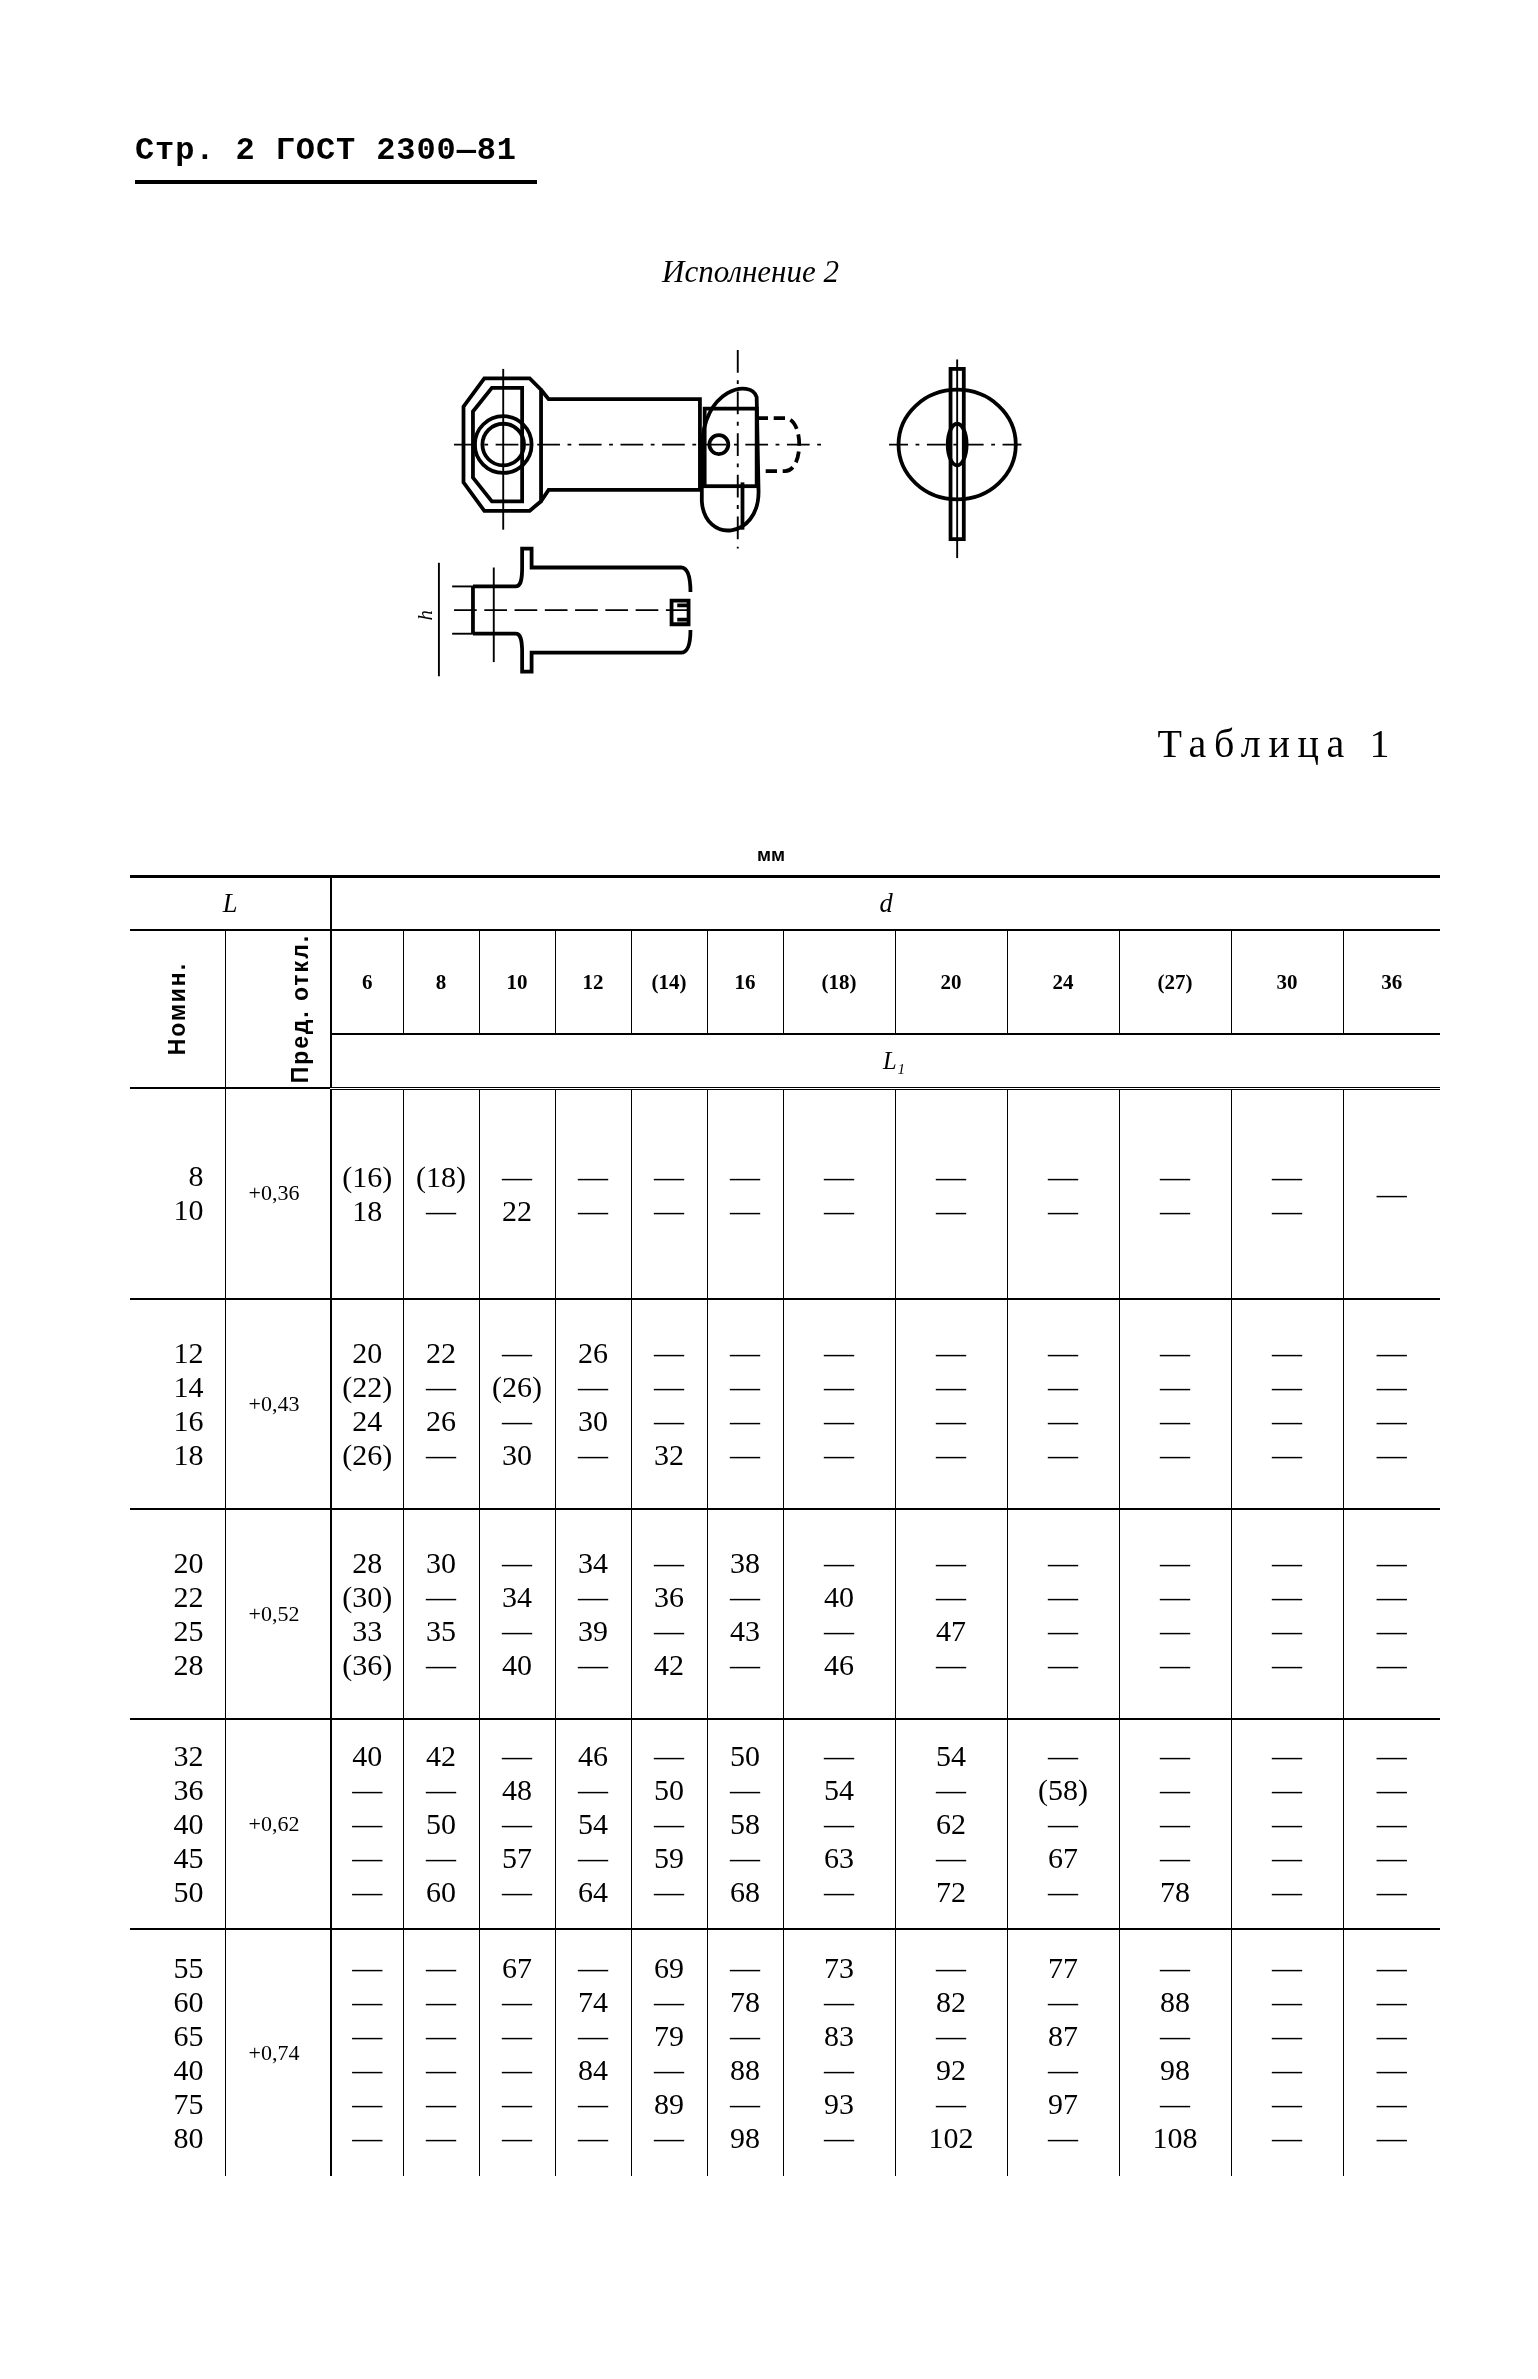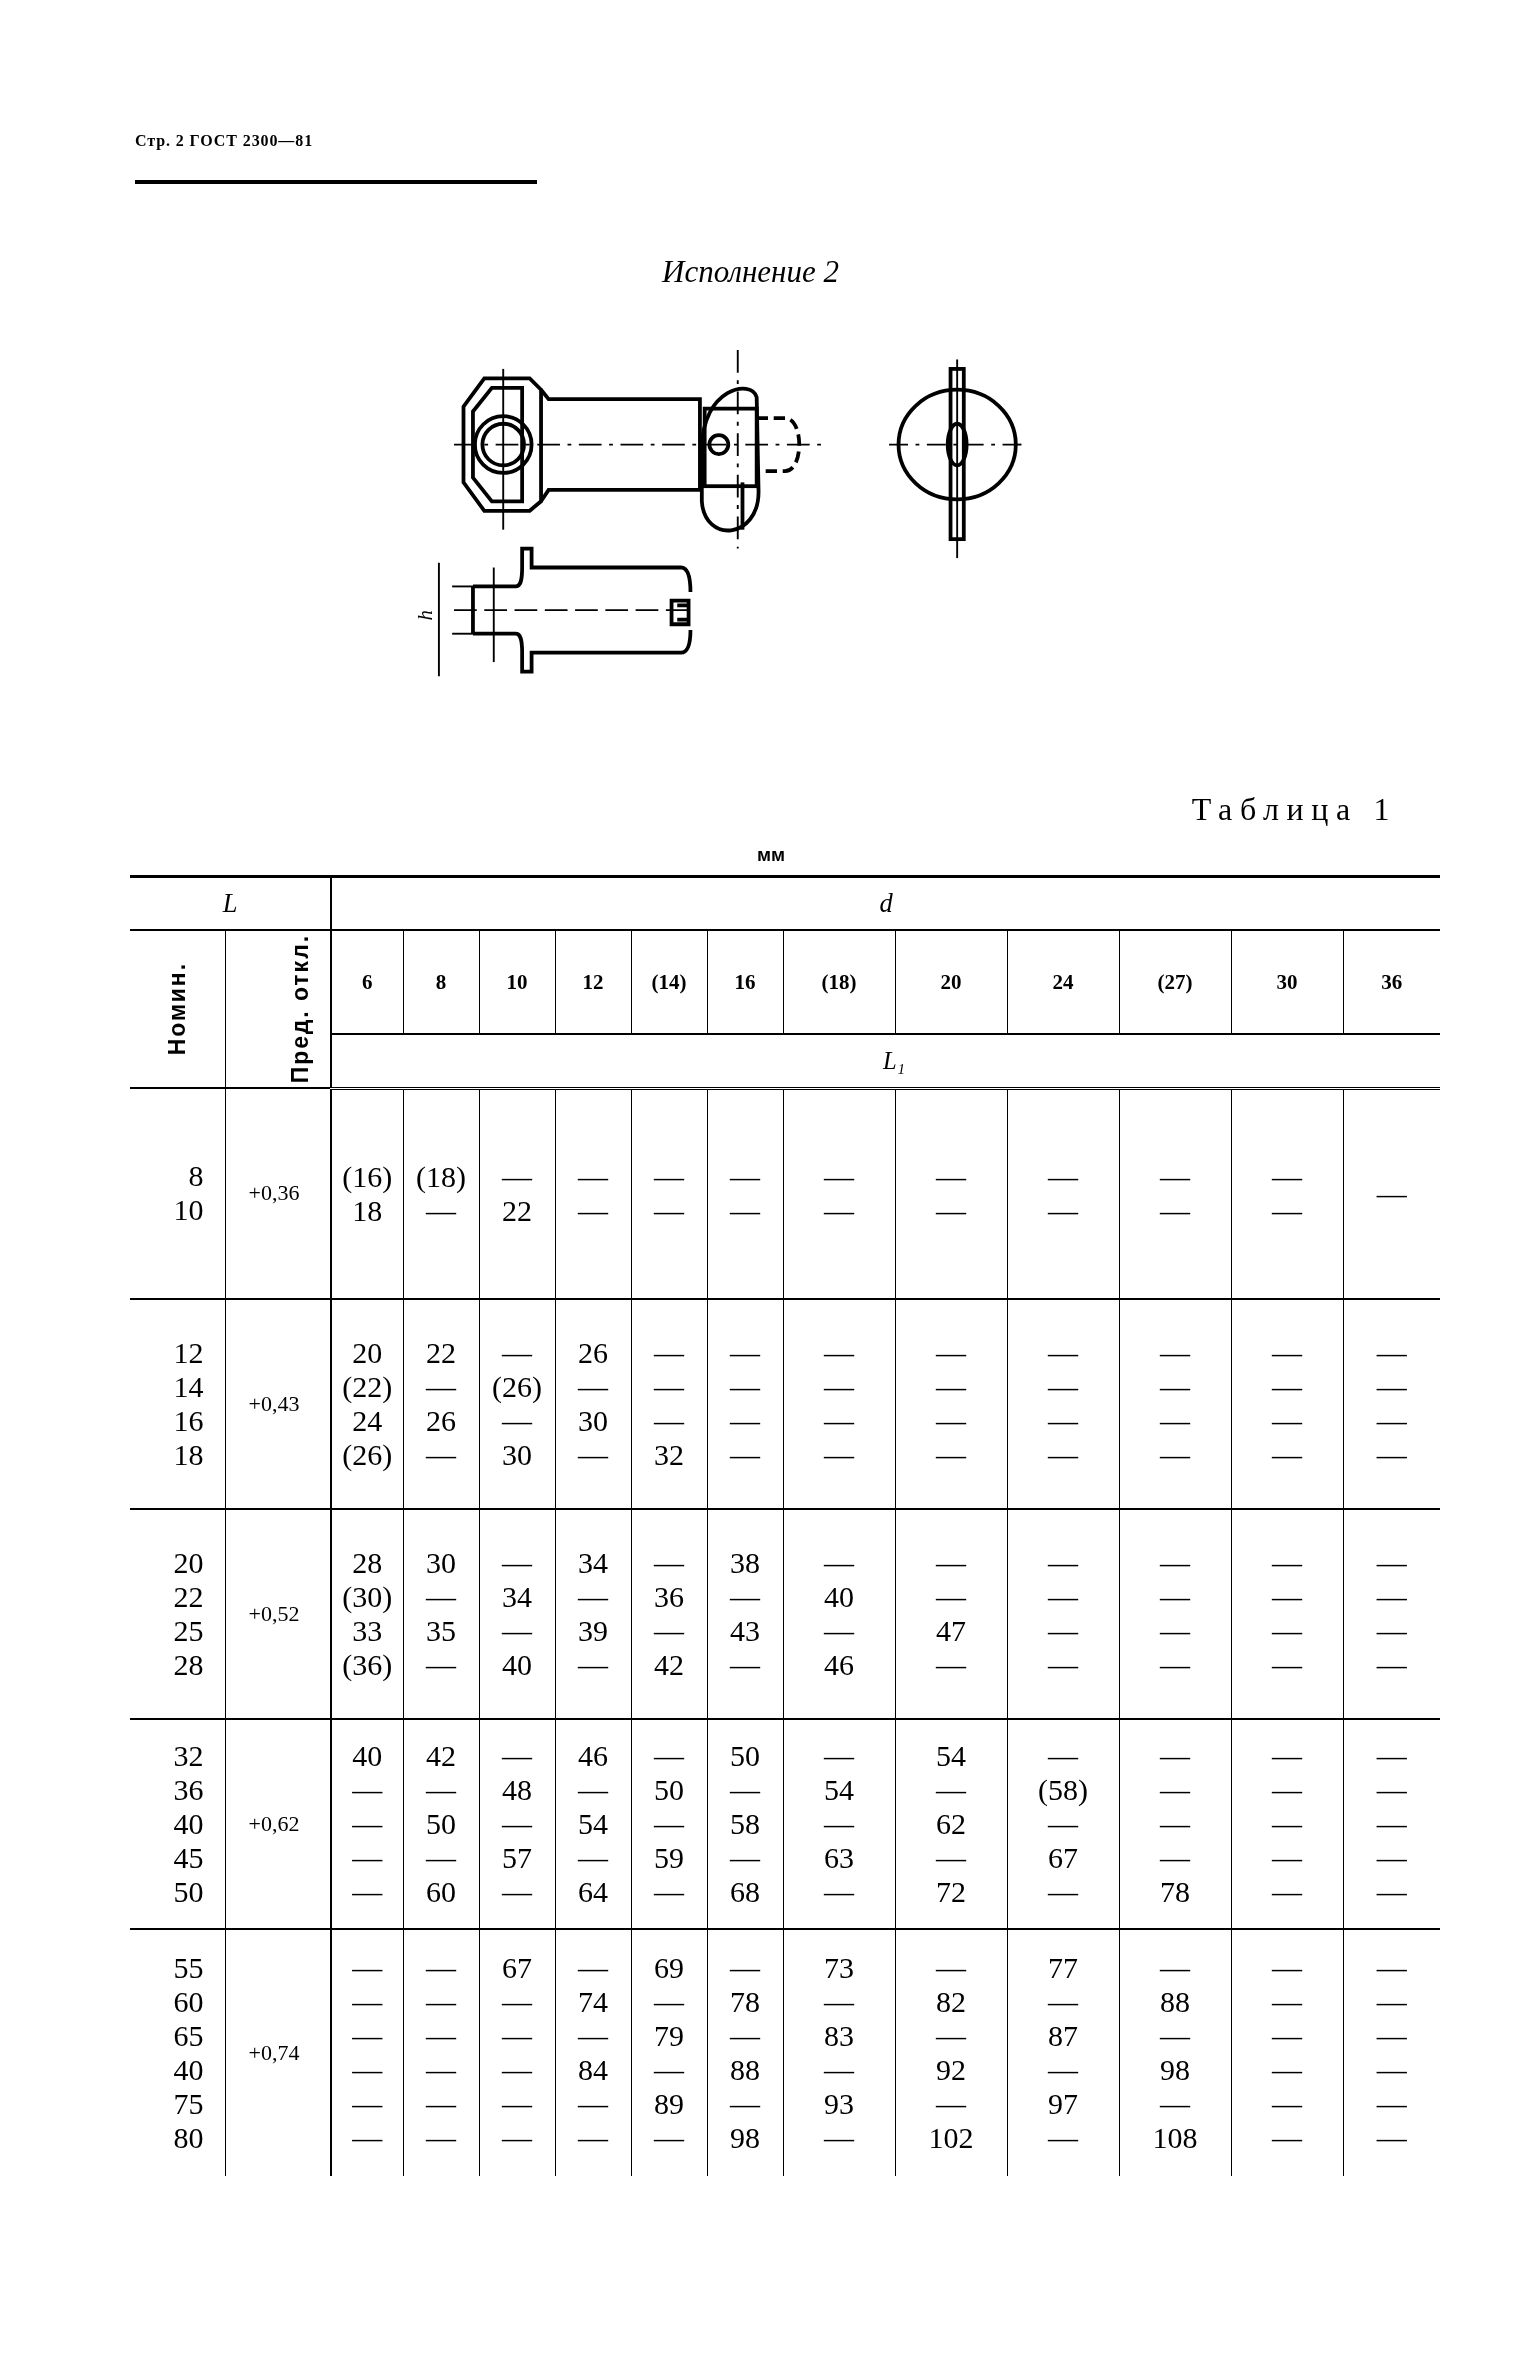--- a/index.html
+++ b/index.html
@@ -1,22 +1,22 @@
 <!DOCTYPE html>
 <html style="font-size:15px"><head>
 <meta charset="utf-8">
 <style>
   html, body { margin: 0; padding: 0; background: #ffffff; }
   body { width: 1539px; height: 2379px; position: relative; overflow: hidden; color: #000; font-family: "Liberation Serif", serif; }
   .header { position: absolute; left: 135px; top: 132px; }
-  .header-title { font-family: Liberation Serif, serif; font-weight: bold; font-size: 16px; letter-spacing: 0.9px; }
+  .header-title { font-family: Liberation Mono, monospace; font-weight: bold; font-size: 32px; letter-spacing: 0.9px; }
   .header-rule { position: absolute; left: 135px; top: 180px; width: 402px; height: 3.8px; background: #000; }
   .variant { position: absolute; left: 0; width: 1501px; top: 254px; text-align: center; font-family: "Liberation Serif", serif; font-style: italic; font-size: 31px; }
   .drawing { position: absolute; left: 416px; top: 350px; width: 757px; height: 331px; }
-  .table-label { position: absolute; right: 142px; top: 791px; font-size: 32px; letter-spacing: 7.6px; }
+  .table-label { position: absolute; right: 142px; top: 720px; font-size: 40px; letter-spacing: 7.6px; }
   .units { position: absolute; left: 757px; top: 844px; font-family: "Liberation Sans", sans-serif; font-weight: bold; font-size: 19px; }
   .tbl-wrap { position: absolute; left: 130px; top: 875px; width: 1306px; }
   table { border-collapse: collapse; width: 1306px; table-layout: fixed; }
   th, td { padding: 0; text-align: center; vertical-align: middle; }
   .top-rule { border-top: 3.8px solid #000; }
   th { font-weight: normal; font-family: "Liberation Serif", serif; }
   th.lbl { font-style: italic; font-size: 26.5px; height: 51px; border-bottom: 2.8px solid #000; }
   th.d-head { border-left: 2.8px solid #000; }
   th.rot { height: 156px; border-bottom: 2.8px double #000; border-left: 0; position: relative; }
   th.rot .rot-text { display: inline-block; transform: rotate(-90deg); white-space: nowrap; font-family: "Liberation Sans", sans-serif; font-weight: bold; font-size: 23px; letter-spacing: 1.9px; line-height: 1.1; }

